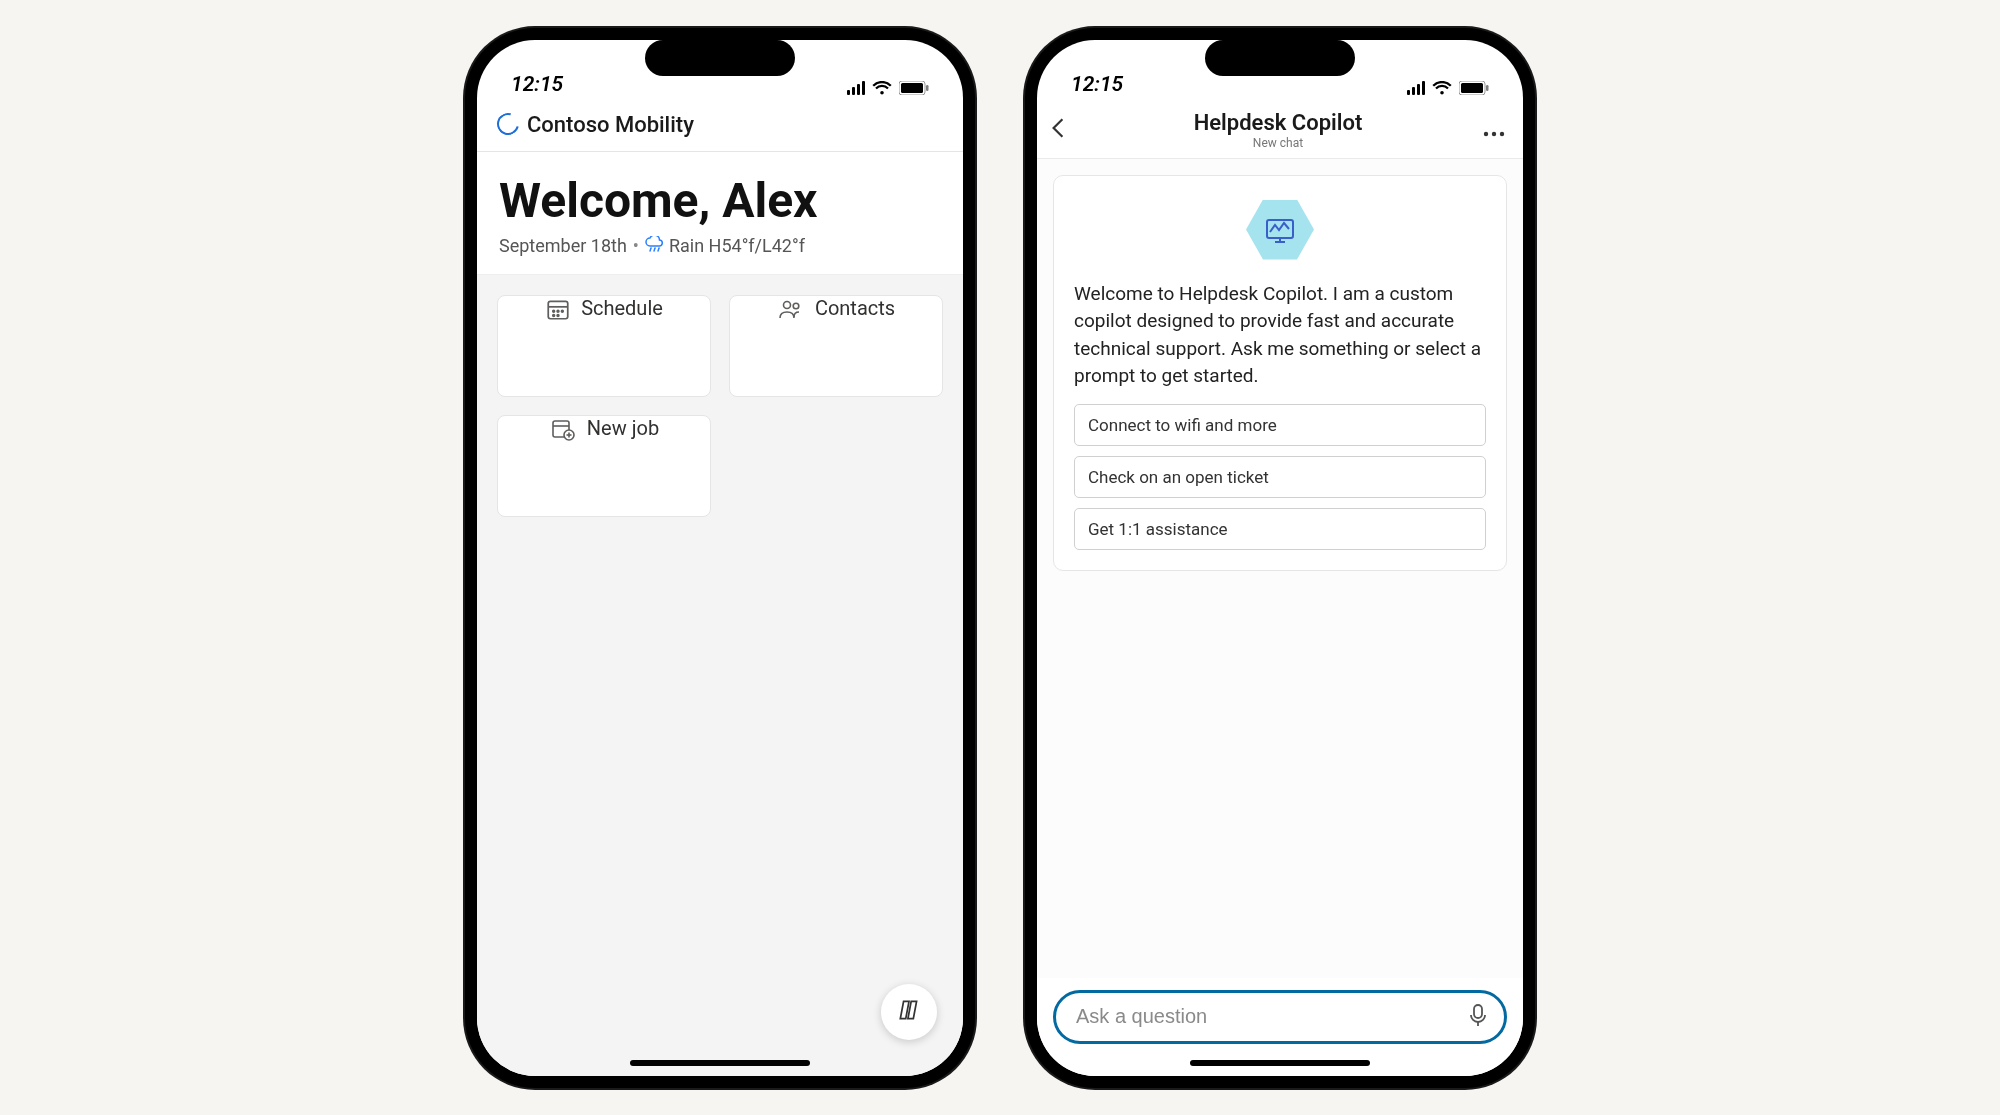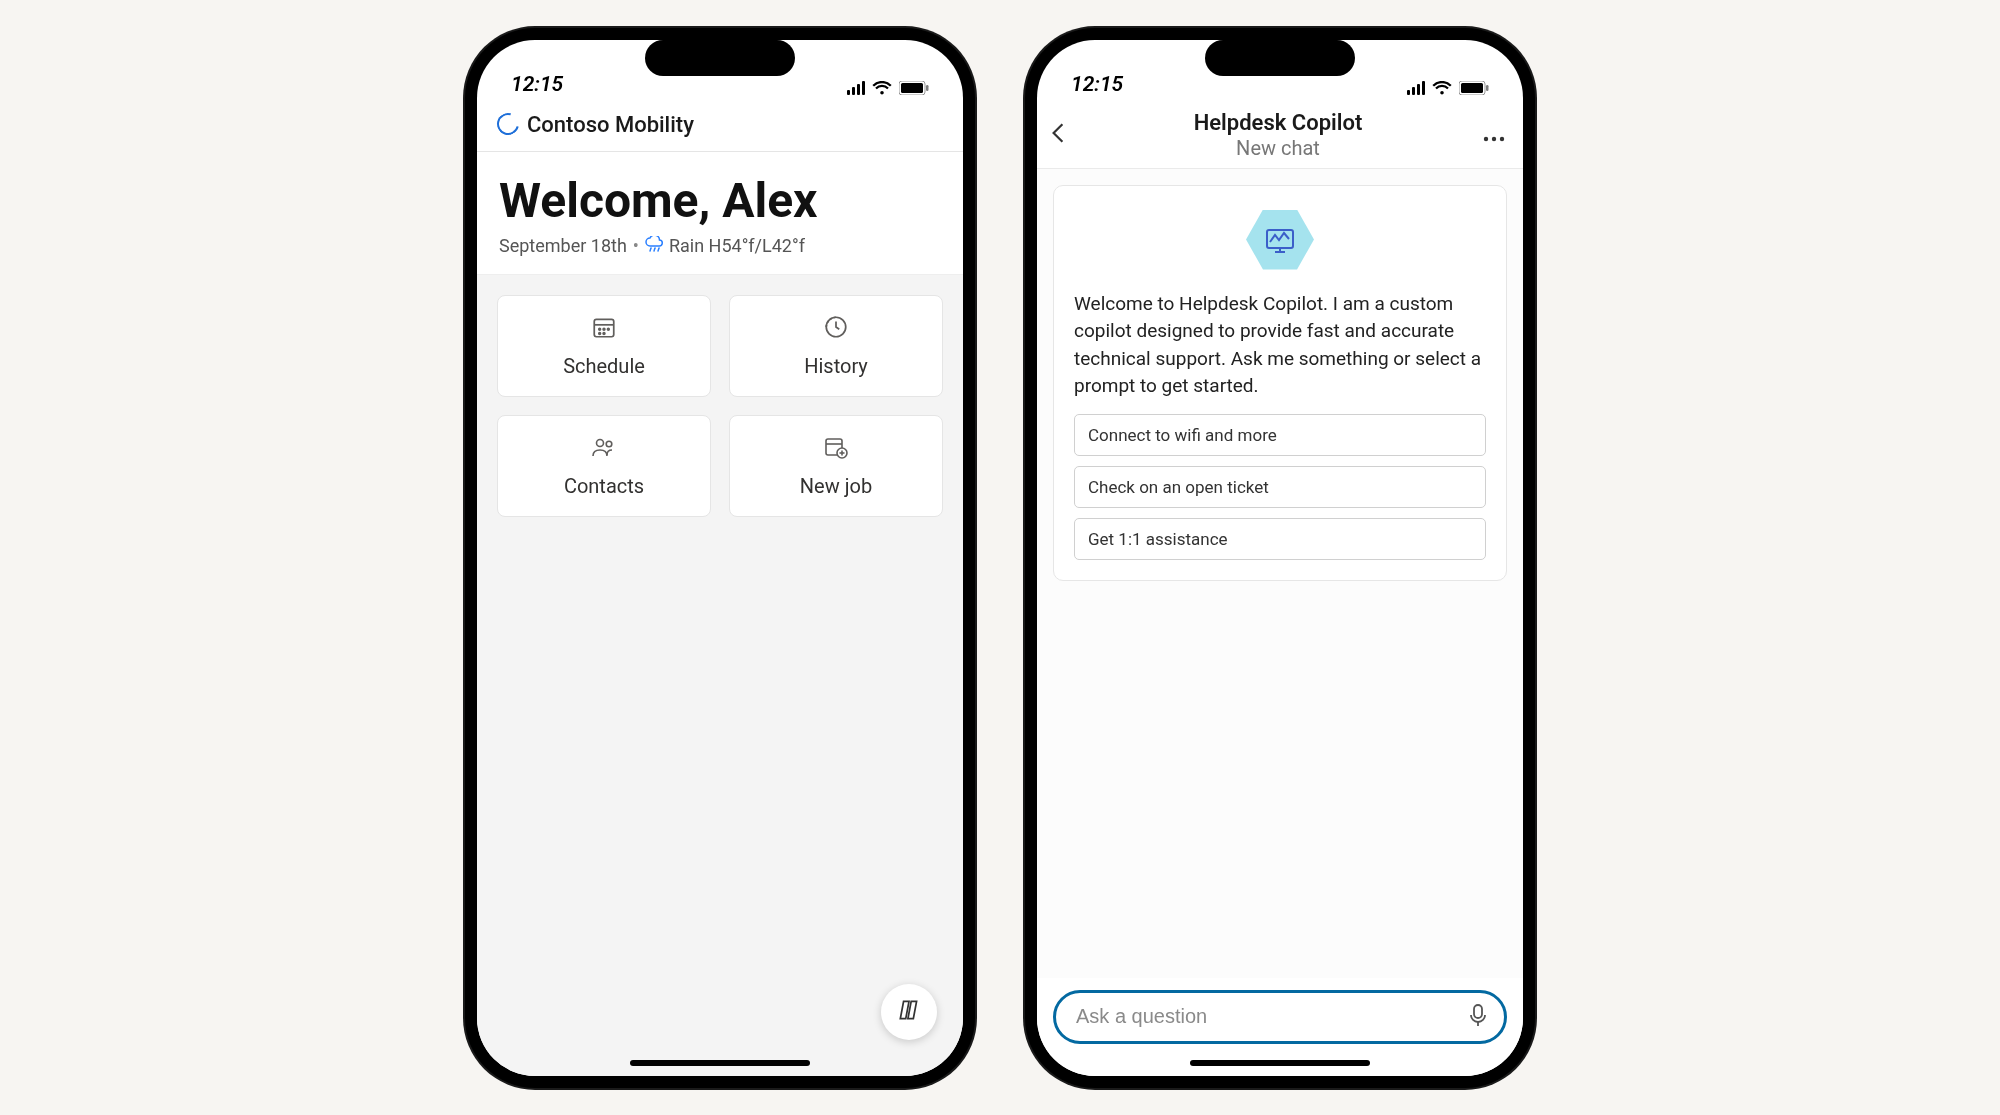--- a/index.html
+++ b/index.html
@@ -96,22 +96,21 @@
     grid-template-rows: auto auto 1fr;
     gap: 18px;
     position: relative;
   }
   .quick-tile {
     background: #fff;
     border: 1px solid #e5e5e5;
     border-radius: 8px;
     height: 102px;
     display: flex;
-    flex-direction: column;
-    align-items: center;
+    flex-direction: row;
     justify-content: center;
     gap: 10px;
     color: #323130;
     cursor: pointer;
   }
   .tile-label { font-size: 20px; }
   .tile-icon { color:#605e5c; }
   .fab {
     position: absolute;
     right: 26px;
@@ -129,21 +128,21 @@
   .chat-header {
     display: flex;
     align-items: center;
     padding: 8px 18px 8px 14px;
     border-bottom: 1px solid #eaeaea;
     position: relative;
   }
   .back-btn { width:28px; cursor:pointer; color:#333; }
   .chat-title-wrap { flex:1; text-align:center; }
   .chat-title { font-size: 22px; font-weight:600; color:#1a1a1a; }
-  .chat-subtitle { font-size: 20px; color:#777; margin-top:1px;}
+  .chat-subtitle { font-size: 12px; color:#777; margin-top:1px;}
   .more-btn { width:28px; cursor:pointer; color:#333; font-size:22px; letter-spacing:2px; text-align:right;}
   .chat-body { flex:1; background:#fcfcfc; padding: 16px; overflow:hidden; }
   .copilot-card {
     background:#fff; border:1px solid #e6e6e6; border-radius:10px;
     padding: 20px 20px 20px 20px;
   }
   .copilot-logo {
     width: 68px; height:68px; margin: 0 auto 16px auto;
     display:flex;align-items:center;justify-content:center;
   }
@@ -245,30 +244,20 @@
               <rect x="3" y="5" width="18" height="16" rx="2"></rect>
               <line x1="3" y1="10" x2="21" y2="10"></line>
               <circle cx="8" cy="14" r="0.8" fill="currentColor"></circle>
               <circle cx="12" cy="14" r="0.8" fill="currentColor"></circle>
               <circle cx="16" cy="14" r="0.8" fill="currentColor"></circle>
               <circle cx="8" cy="18" r="0.8" fill="currentColor"></circle>
               <circle cx="12" cy="18" r="0.8" fill="currentColor"></circle>
             </svg>
         </span>
         <span class="tile-label">Schedule</span>
-      </div>
-      <div class="quick-tile">
-        <span class="tile-icon">
-          <svg width="26" height="26" viewBox="0 0 24 24" fill="none" stroke="currentColor" stroke-width="1.6">
-              <circle cx="12" cy="12" r="9"></circle>
-              <polyline points="12,7 12,12 15,14"></polyline>
-              <path d="M3 12a9 9 0 019-9" stroke-dasharray="2 2"></path>
-            </svg>
-        </span>
-        <span class="tile-label">History</span>
       </div>
       <div class="quick-tile">
         <span class="tile-icon">
           <svg width="28" height="26" viewBox="0 0 28 24" fill="none" stroke="currentColor" stroke-width="1.6">
               <circle cx="10" cy="8" r="3.5"></circle>
               <circle cx="19" cy="9" r="2.8"></circle>
               <path d="M3 21c0-4 3-6 7-6s7 2 7 6"></path>
               <path d="M17 20c0-3 2-5 5-5"></path>
             </svg>
         </span>

